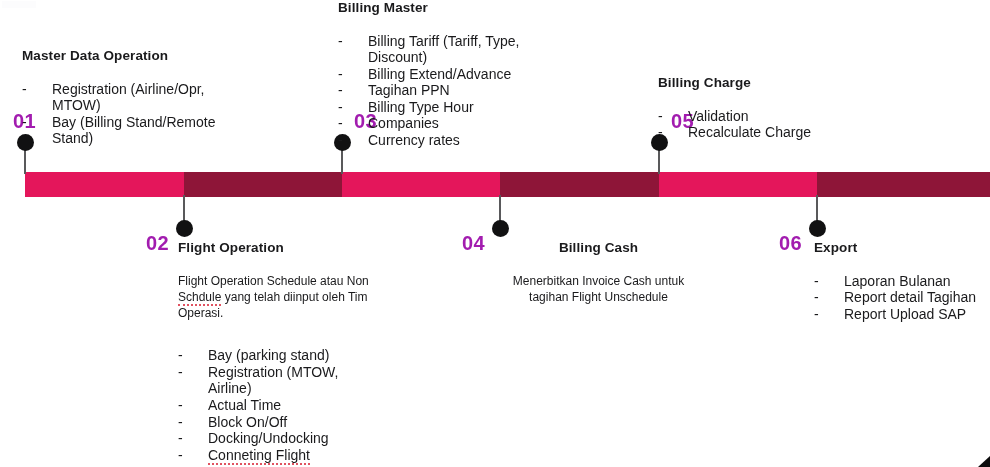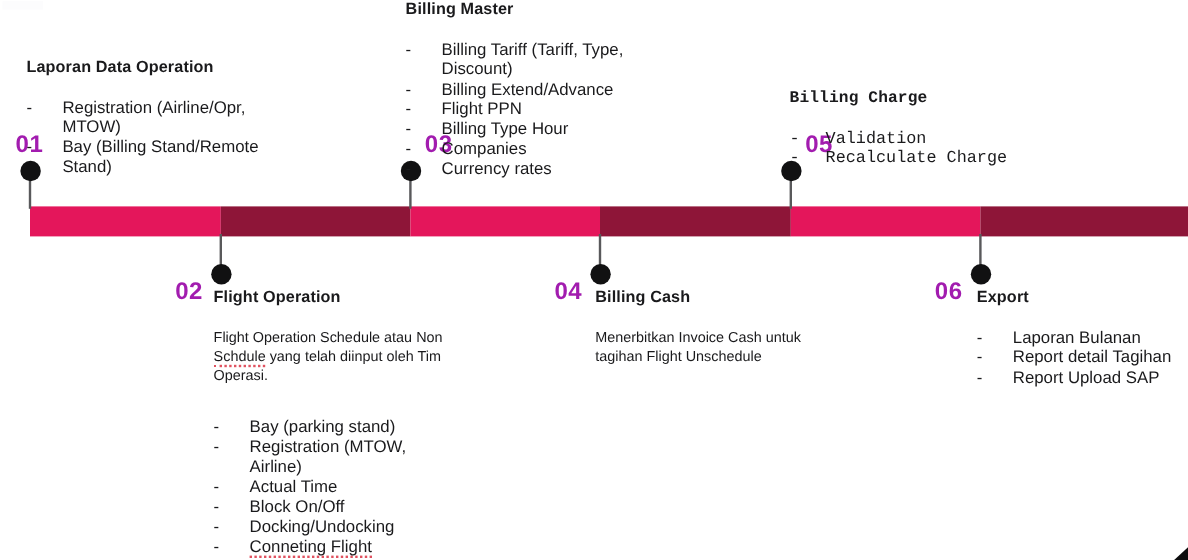--- a/index.html
+++ b/index.html
@@ -179,42 +179,42 @@
         <div class="num">05</div>
       </div>
       <div class="marker down" style="left: 817px; top: 172px;">
         <div class="stem"></div>
         <div class="dot" style="background: rgb(17, 17, 18);"></div>
         <div class="num">06</div>
       </div>
     </div>
 
   <div class="block" style="left:22px; top:48px; width:195px;">
-    <h3>Laporan Data Operation</h3>
+    <h3>Master Data Operation</h3>
     <div class="gap-md"></div>
     <ul class="bullets">
       <li><span class="dash">-</span><span>Registration (Airline/Opr, MTOW)</span></li>
       <li><span class="dash">-</span><span>Bay (Billing Stand/Remote Stand)</span></li>
     </ul>
   </div>
 
   <div class="block" style="left:338px; top:0px; width:215px;">
     <h3>Billing Master</h3>
     <div class="gap-md"></div>
     <ul class="bullets">
       <li><span class="dash">-</span><span>Billing Tariff (Tariff, Type, Discount)</span></li>
       <li><span class="dash">-</span><span>Billing Extend/Advance</span></li>
-      <li><span class="dash">-</span><span>Flight PPN</span></li>
+      <li><span class="dash">-</span><span>Tagihan PPN</span></li>
       <li><span class="dash">-</span><span>Billing Type Hour</span></li>
       <li><span class="dash">-</span><span>Companies</span></li>
       <li><span class="dash">-</span><span>Currency rates</span></li>
     </ul>
   </div>
 
-  <div class="block" style="left:658px; top:75px; width:215px;font-family:Liberation Mono, monospace;">
+  <div class="block" style="left:658px; top:75px; width:215px;">
     <h3>Billing Charge</h3>
     <div class="gap-md"></div>
     <ul class="bullets">
       <li><span class="dash">-</span><span>Validation</span></li>
       <li><span class="dash">-</span><span>Recalculate Charge</span></li>
     </ul>
   </div>
 
   <div class="block" style="left:178px; top:240px; width:200px;">
     <h3>Flight Operation</h3>
@@ -225,21 +225,21 @@
       <li><span class="dash">-</span><span>Bay (parking stand)</span></li>
       <li><span class="dash">-</span><span>Registration (MTOW, Airline)</span></li>
       <li><span class="dash">-</span><span>Actual Time</span></li>
       <li><span class="dash">-</span><span>Block On/Off</span></li>
       <li><span class="dash">-</span><span>Docking/Undocking</span></li>
       <li><span class="dash">-</span><span class="spell">Conneting Flight</span></li>
 
     </ul>
   </div>
 
-  <div class="block" style="left:496px; top:240px; width:205px;">
+  <div class="block" style="left:496px; top:240px; width:205px;text-align:center;">
     <h3>Billing Cash</h3>
     <div class="gap-md"></div>
     <p class="desc">Menerbitkan Invoice Cash untuk tagihan Flight Unschedule</p>
   </div>
 
   <div class="block" style="left:814px; top:240px; width:180px;">
     <h3>Export</h3>
     <div class="gap-md"></div>
     <ul class="bullets">
       <li><span class="dash">-</span><span>Laporan Bulanan</span></li>

